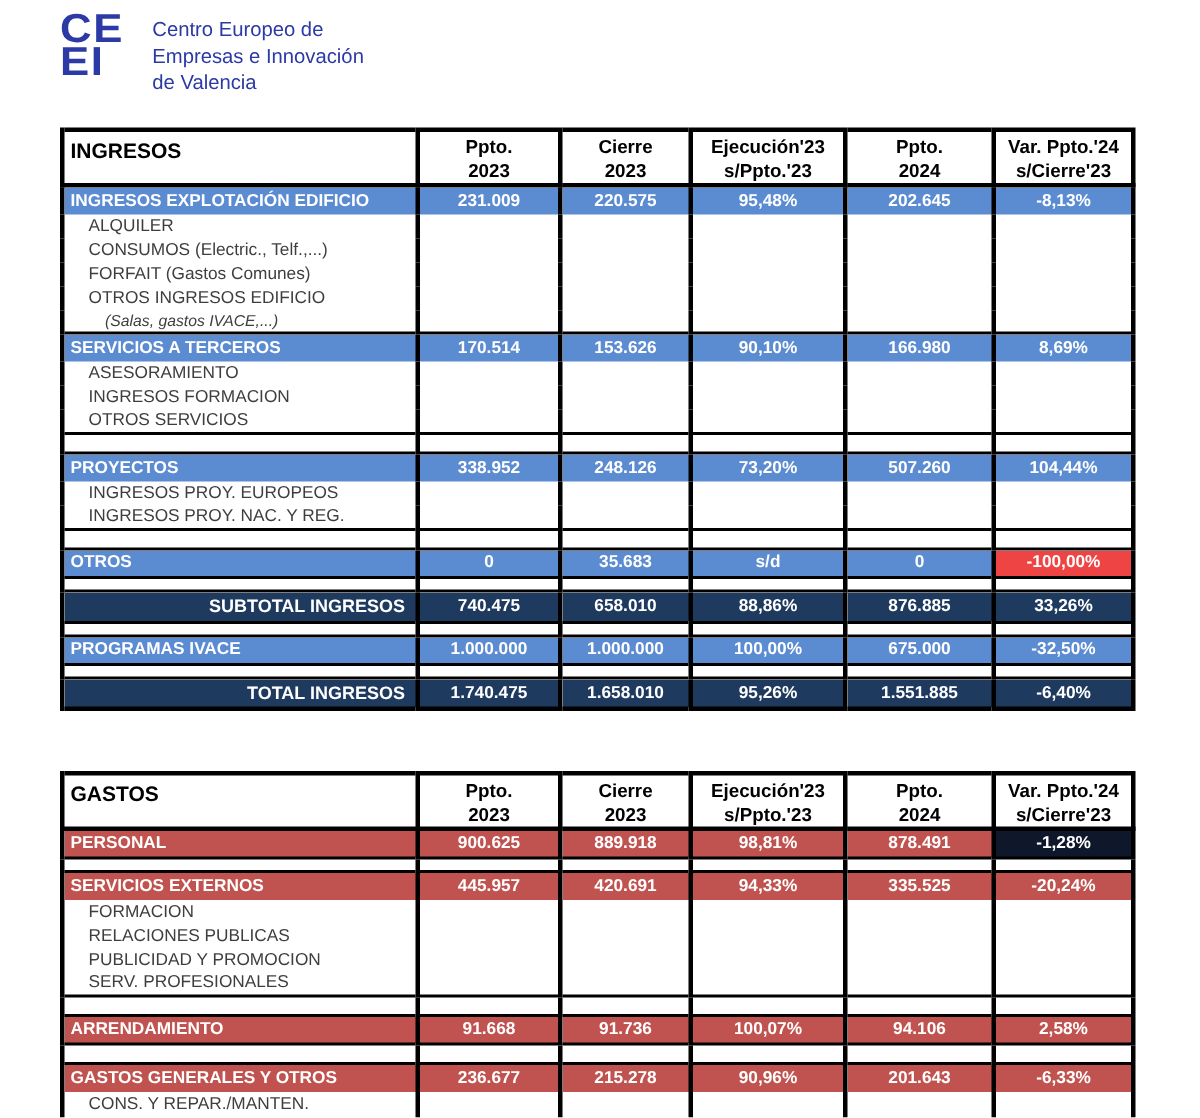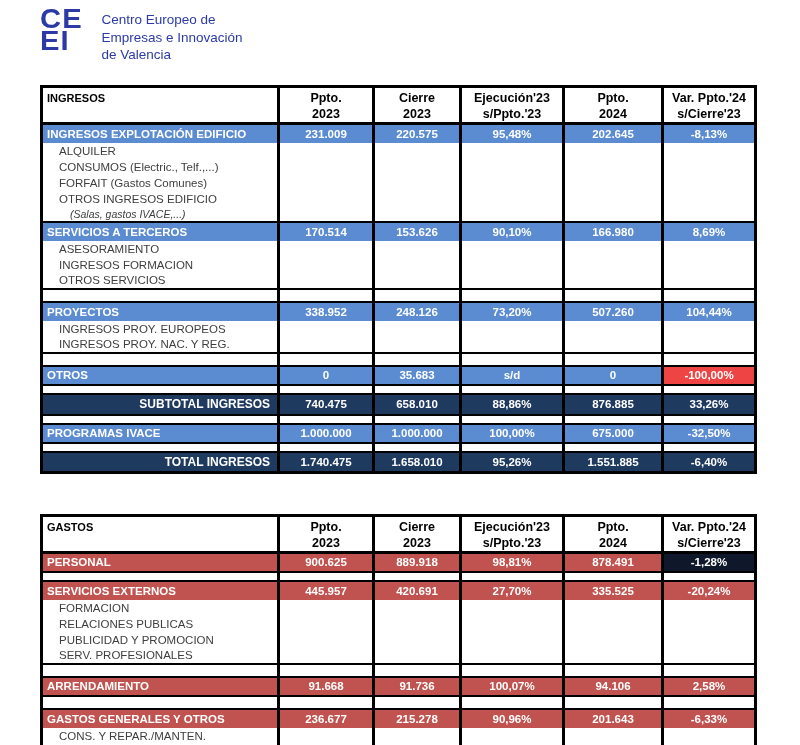--- a/index.html
+++ b/index.html
@@ -12,21 +12,21 @@
   .logotext{margin-left:22px;font-size:13.5px;line-height:1.3;padding-top:3px;font-weight:500;}
   
   .tmount{position:absolute;left:40px;}
   .t1{top:85px;}
   .t2{top:514px;}
   table.grid{border-collapse:collapse;table-layout:fixed;border:3px solid #000;}
   table.grid td{border-left:3px solid #000;border-right:3px solid #000;
                 padding:0 2px;overflow:hidden;white-space:nowrap;vertical-align:middle;}
   tr.r-header{height:37px;}
   tr.r-header td{border-bottom:3px solid #000;vertical-align:top;background:#fff;}
-  .c-title{font-weight:bold;font-size:11px;padding-top:4px !important;padding-left:4px !important;}
+  .c-title{font-weight:bold;font-size:14px;padding-top:4px !important;padding-left:4px !important;}
   .c-colhead{text-align:center;font-weight:bold;font-size:12.5px;line-height:16px;padding-top:2px !important;}
   tr.r-section{height:19px;margin-left:48px;}
   tr.r-total{height:21px;}
   tr.r-sub{height:16px;}
   tr.r-subitalic{height:15px;}
   tr.r-blank{height:13px;}
   tr.r-blank-sm{height:9px;}
   tr.r-section td,tr.r-total td,tr.r-blank td,tr.r-blank-sm td{border-top:2px solid #000;}
   .c-seclabel{color:#fff;font-weight:bold;font-size:11.5px;padding-left:4px !important;}
   .c-totlabel{color:#fff;font-weight:bold;font-size:12px;text-align:right;padding-right:7px !important;}
@@ -311,21 +311,21 @@
             <td></td>
             <td></td>
             <td></td>
             <td></td>
             <td></td>
           </tr>
           <tr class="r-section">
             <td class="c-seclabel" style="background: rgb(192, 83, 79);">SERVICIOS EXTERNOS</td>
             <td class="c-val" style="background: rgb(192, 83, 79);">445.957</td>
             <td class="c-val" style="background: rgb(192, 83, 79);">420.691</td>
-            <td class="c-val" style="background: rgb(192, 83, 79);">27,70%</td>
+            <td class="c-val" style="background: rgb(192, 83, 79);">94,33%</td>
             <td class="c-val" style="background: rgb(192, 83, 79);">335.525</td>
             <td class="c-val" style="background: rgb(192, 83, 79);">-20,24%</td>
           </tr>
           <tr class="r-sub">
             <td class="c-sublabel">FORMACION</td>
             <td></td>
             <td></td>
             <td></td>
             <td></td>
             <td></td>

